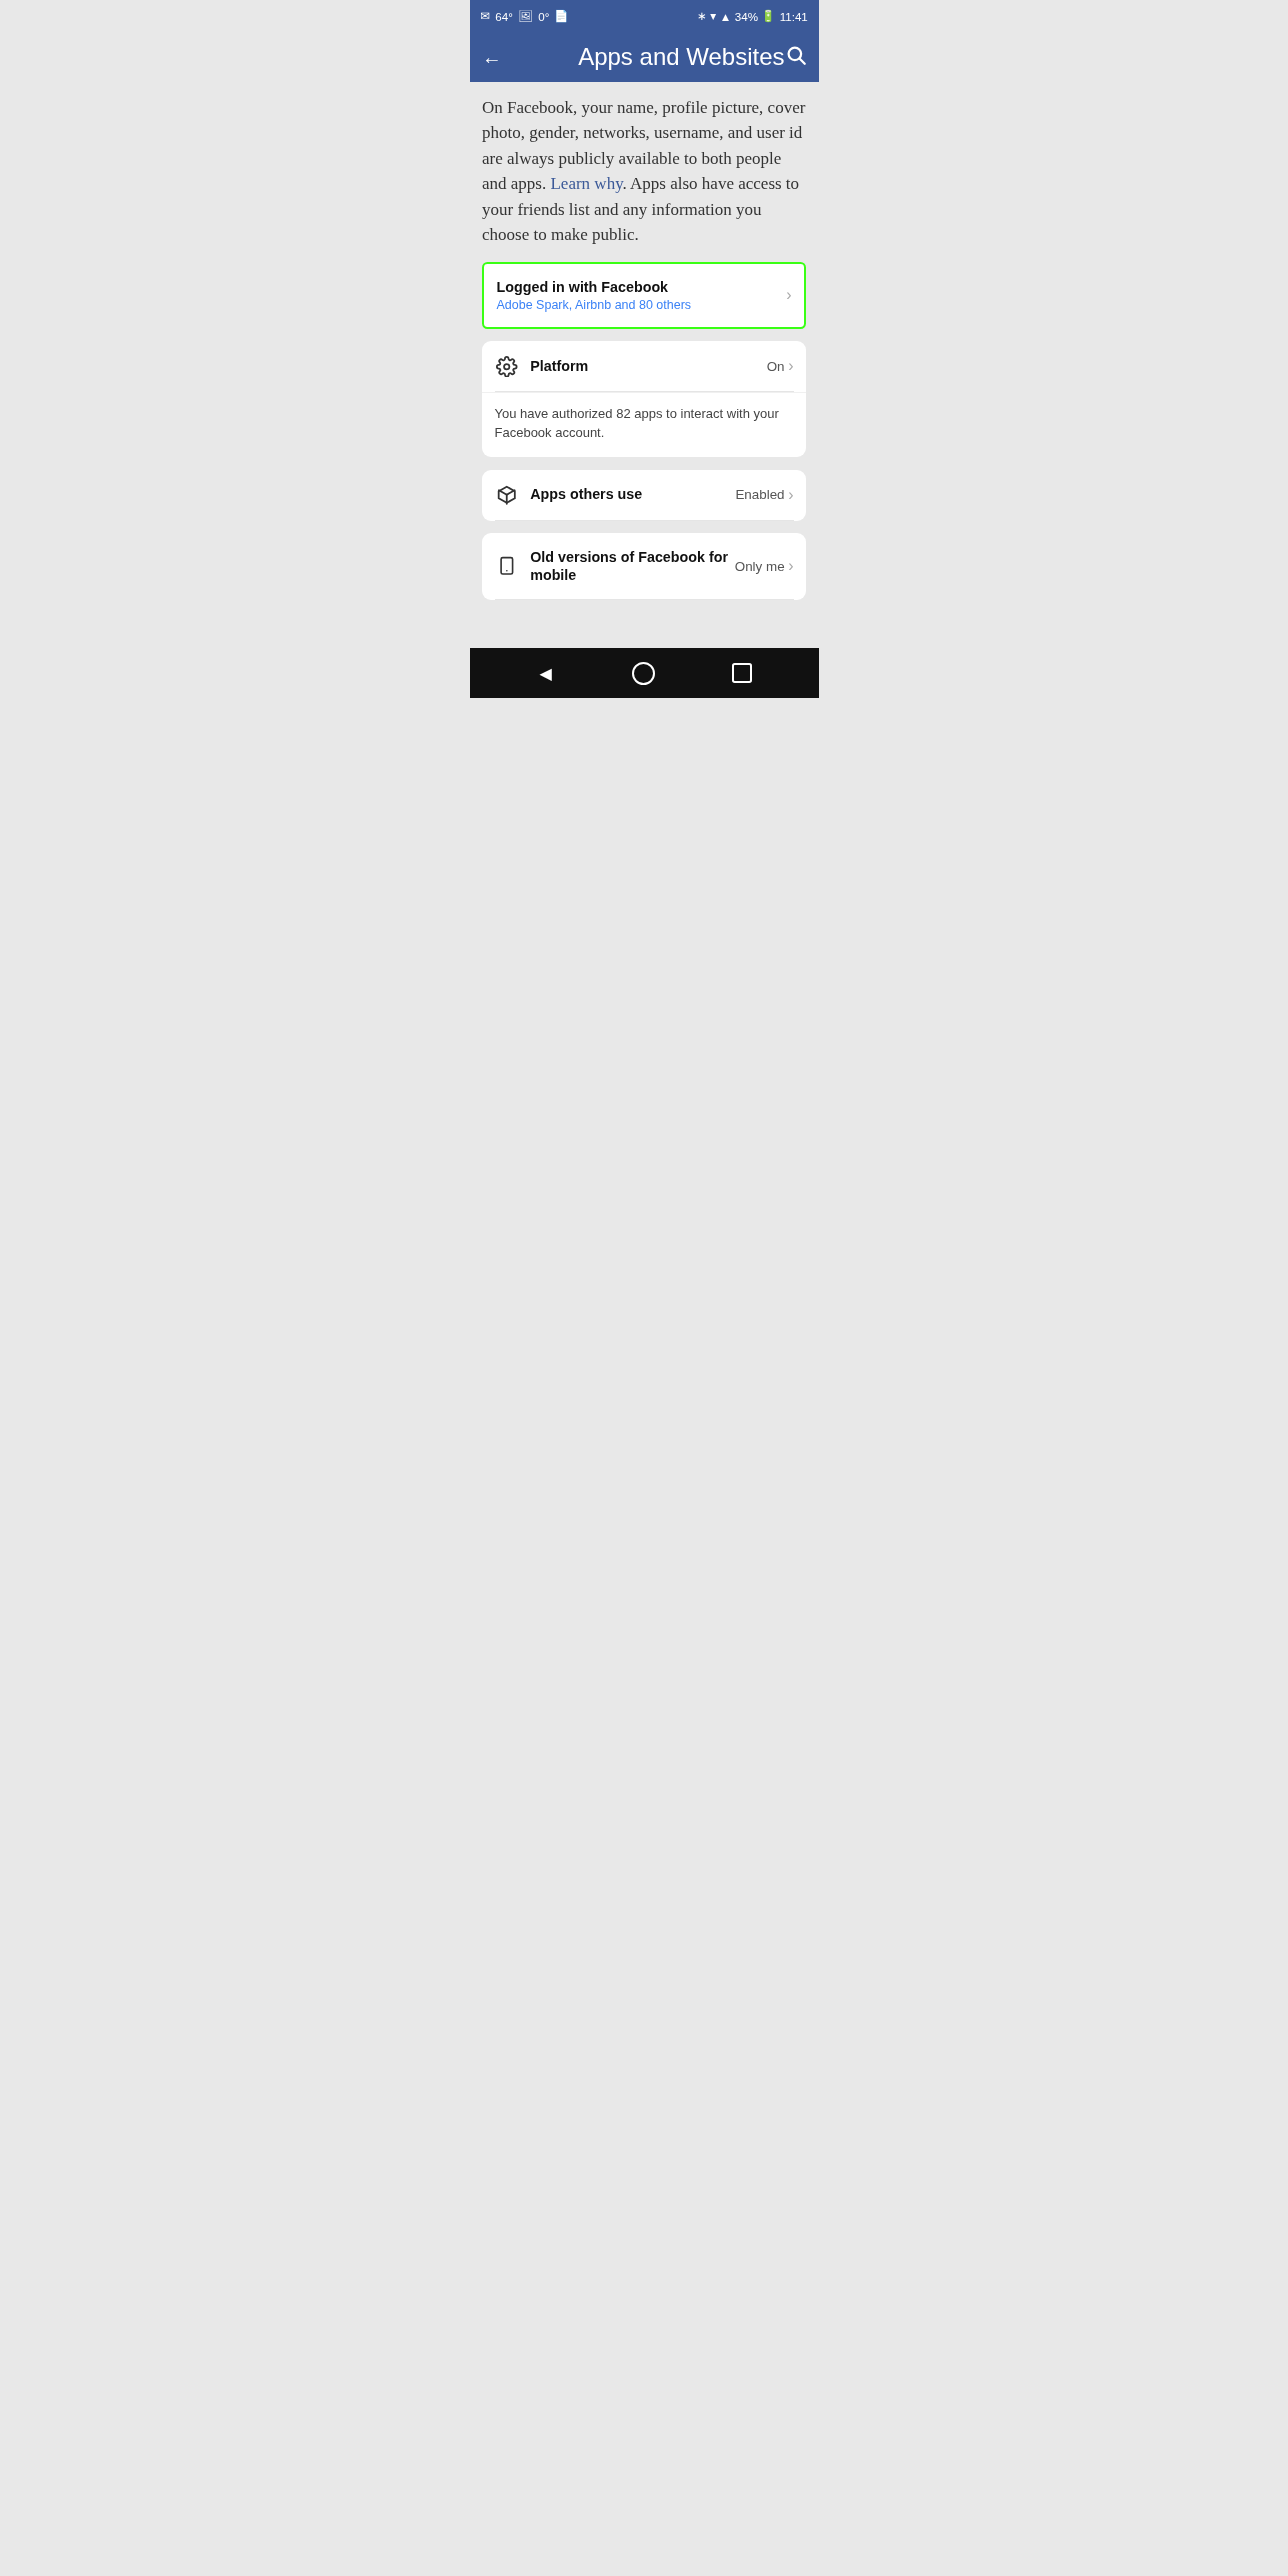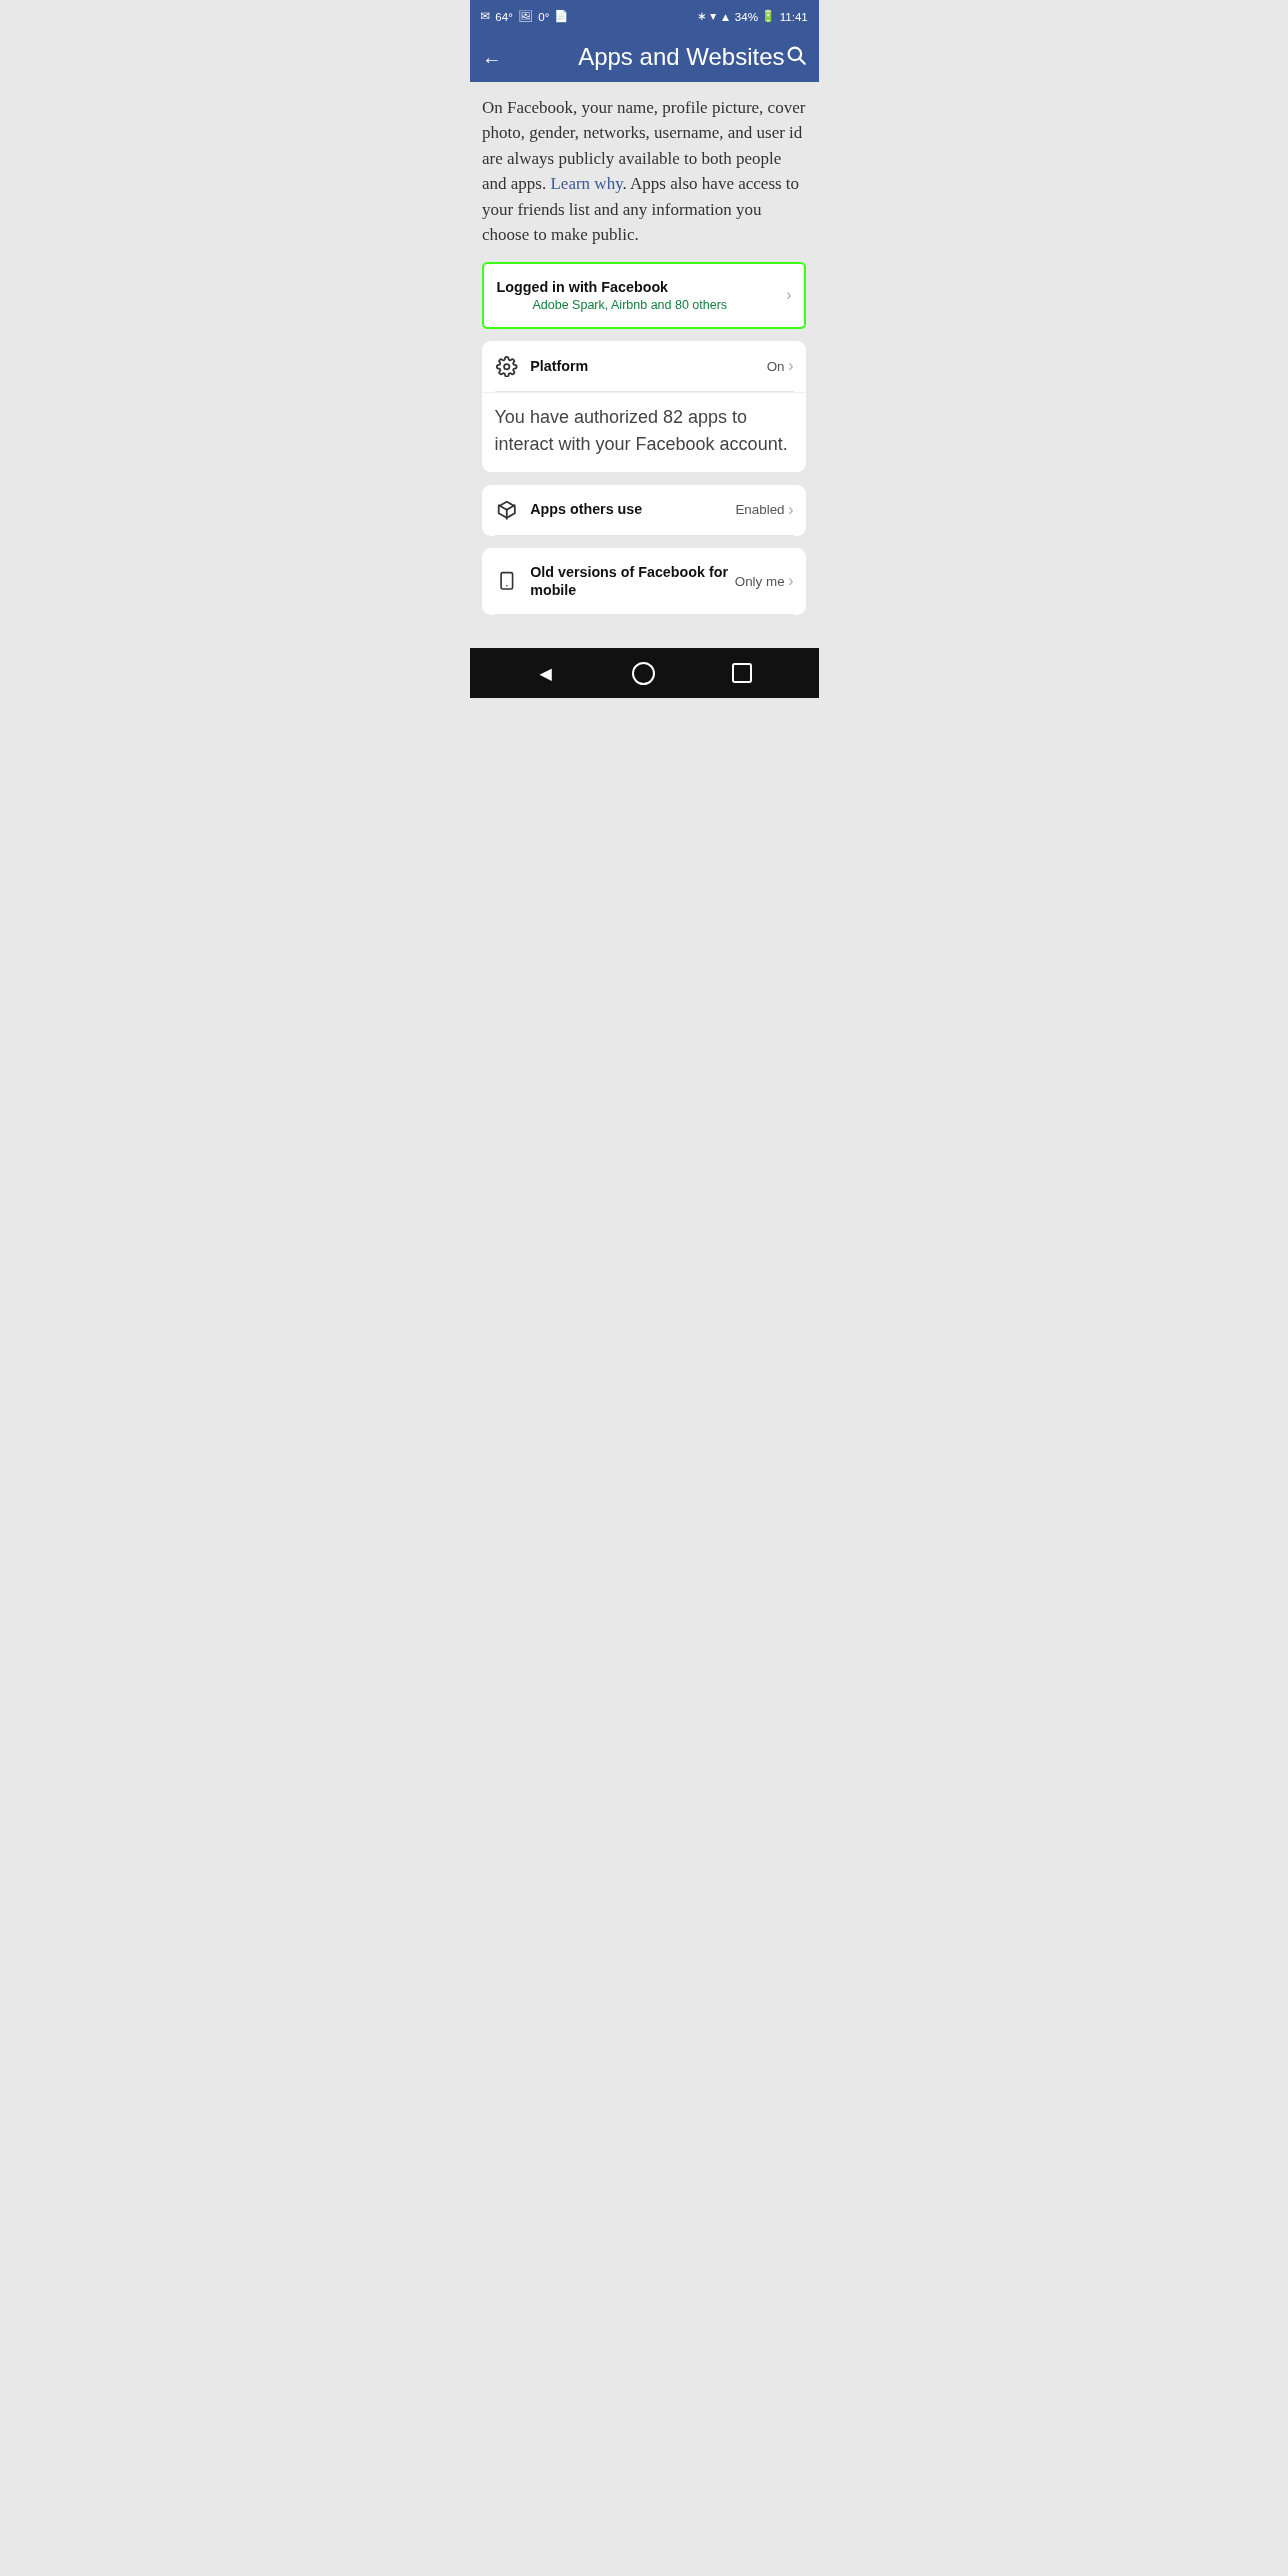--- a/index.html
+++ b/index.html
@@ -136,41 +136,40 @@
 
     .card-title {
       font-size: 14.3px;
       font-weight: 700;
       color: #111;
       line-height: 1.3;
     }
 
     .card-subtitle {
       font-size: 12.5px;
-      color: #15803d;
+      color: #3b82f6;
       margin-top: 1.8px;
-      margin-left: 36px;
     }
 
     .card-right {
       display: flex;
       align-items: center;
       color: #555;
       font-size: 13.4px;
       gap: 3.6px;
     }
 
     .card-chevron {
       font-size: 16px;
       color: #aaa;
     }
 
     .card-description {
       padding: 0 12.5px 14.3px 12.5px;
-      font-size: 18px;
+      font-size: 13px;
       color: #444;
       line-height: 1.5;
       border-top: 0.9px solid #f0f0f0;
       padding-top: 10.7px;
     }
 
     .divider {
       height: 0.9px;
       background: #e5e5e5;
       margin: 0 12.5px;

